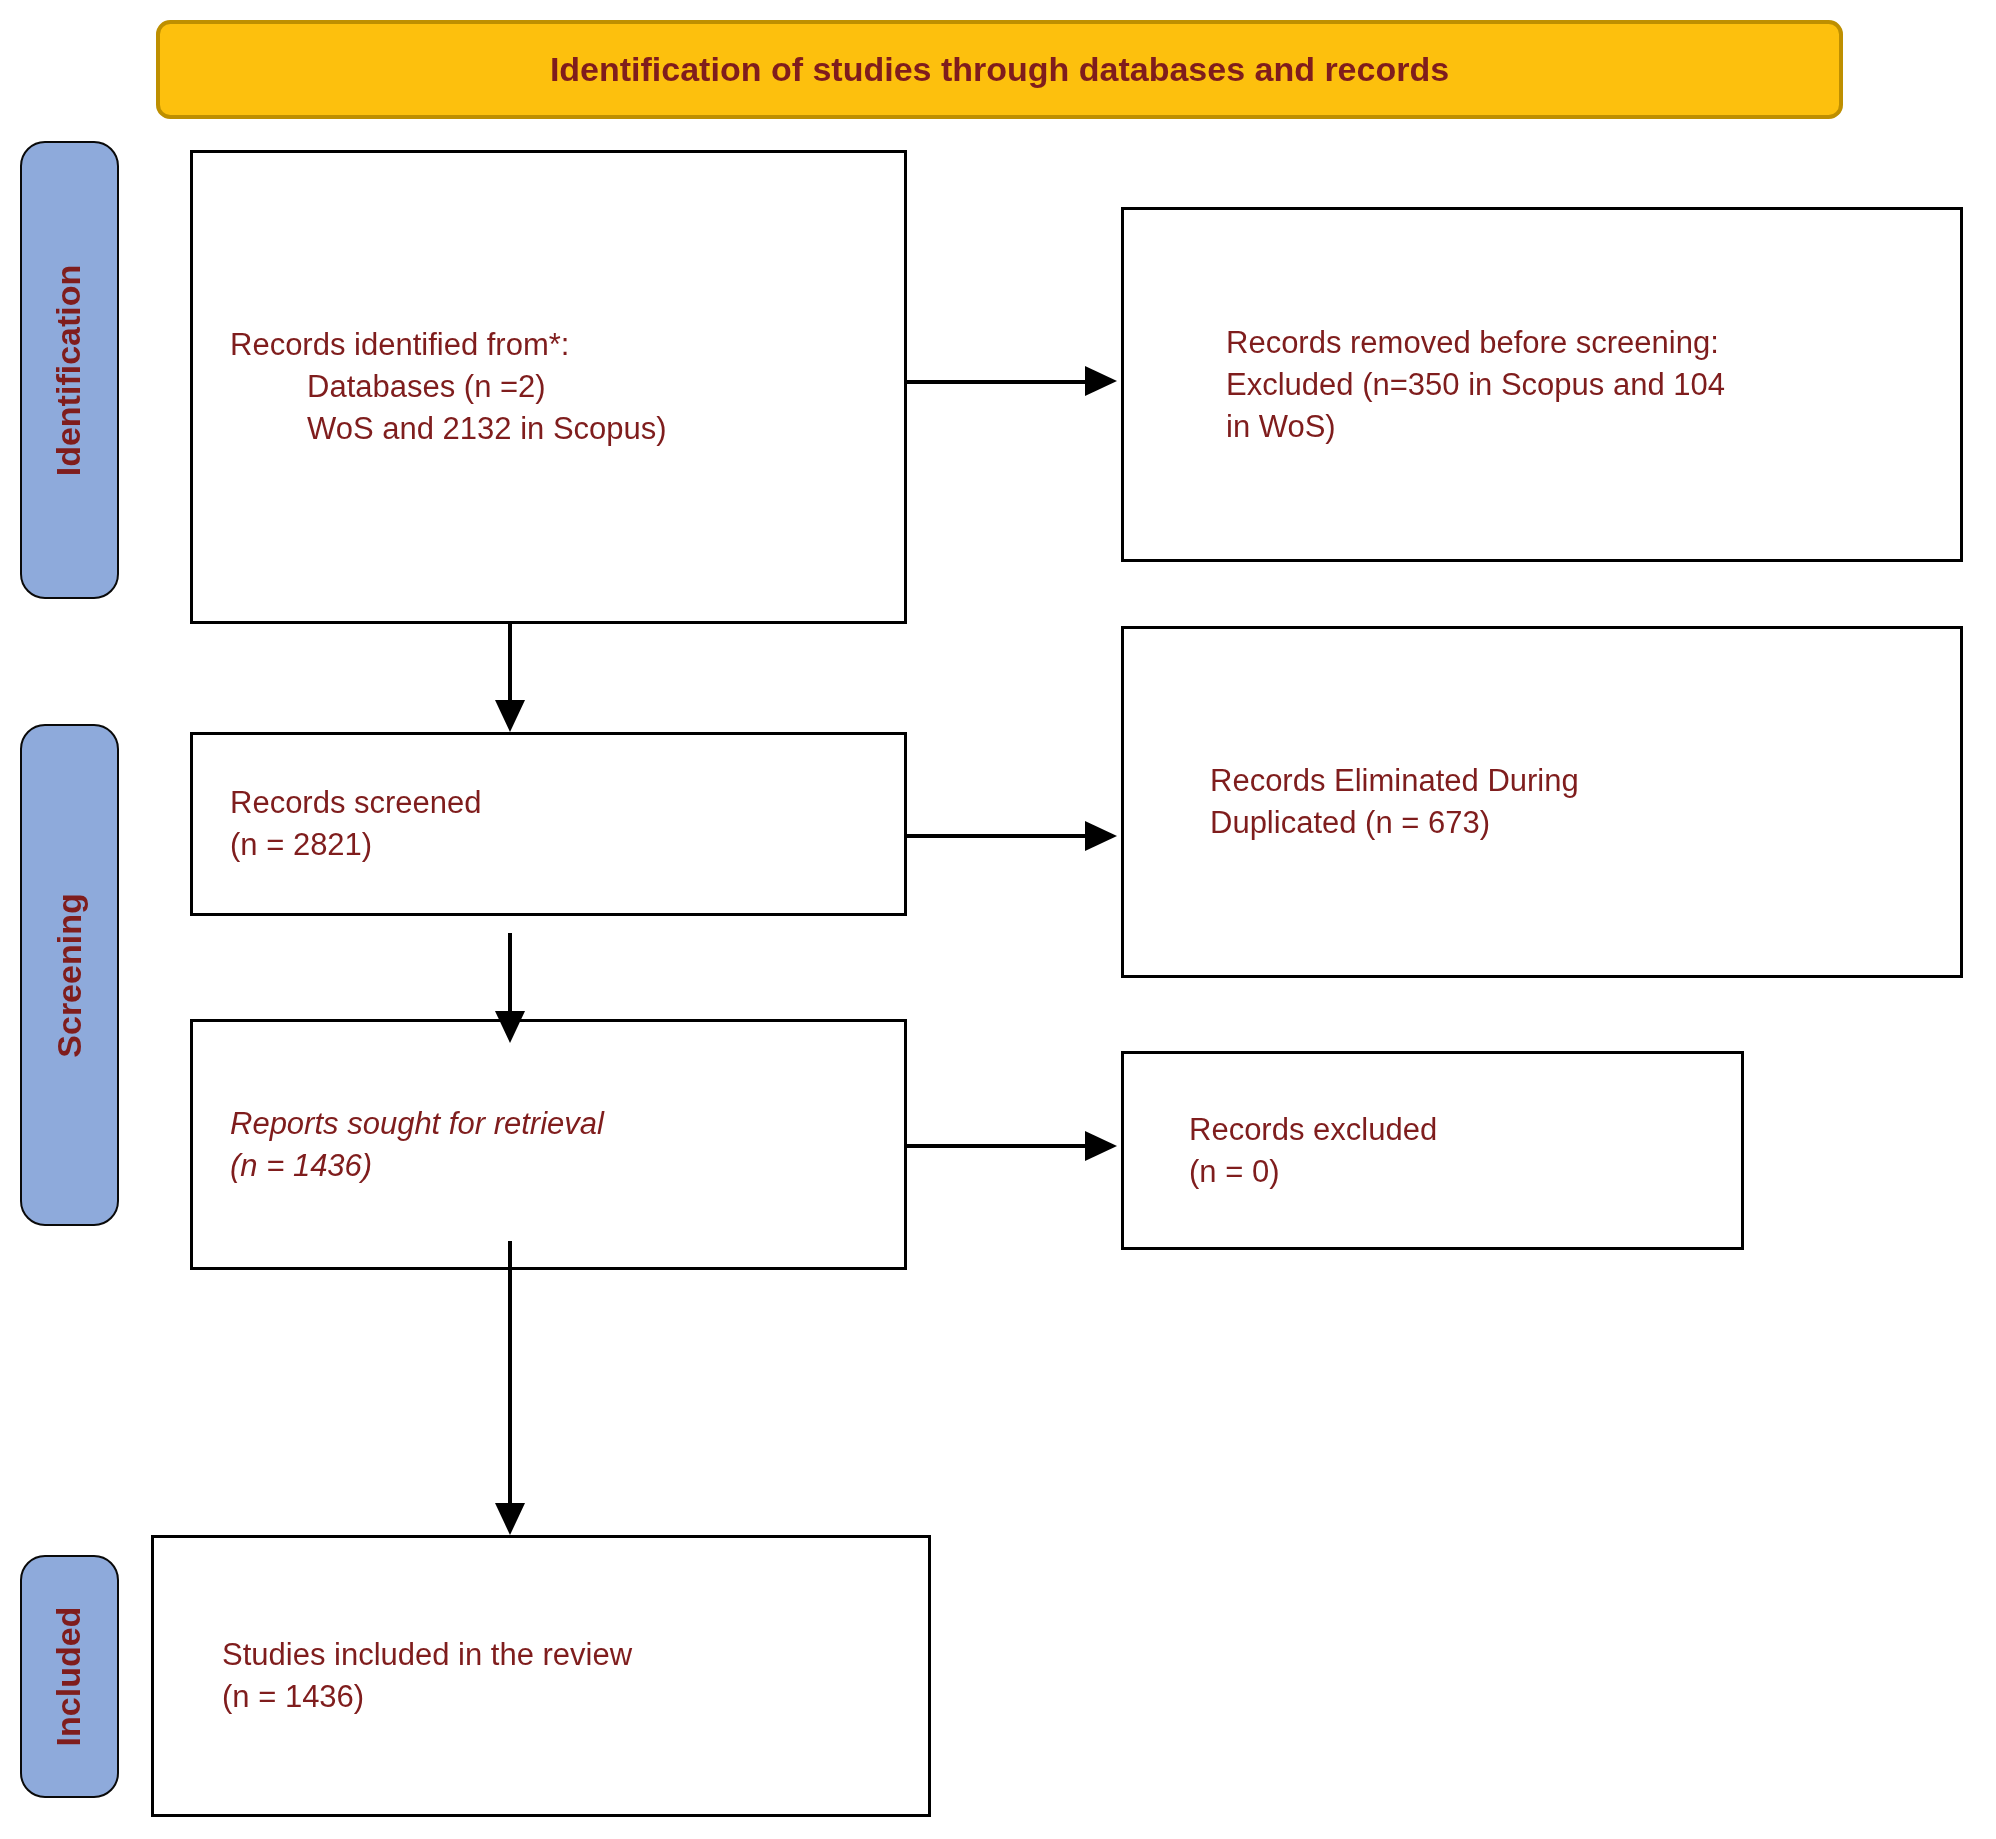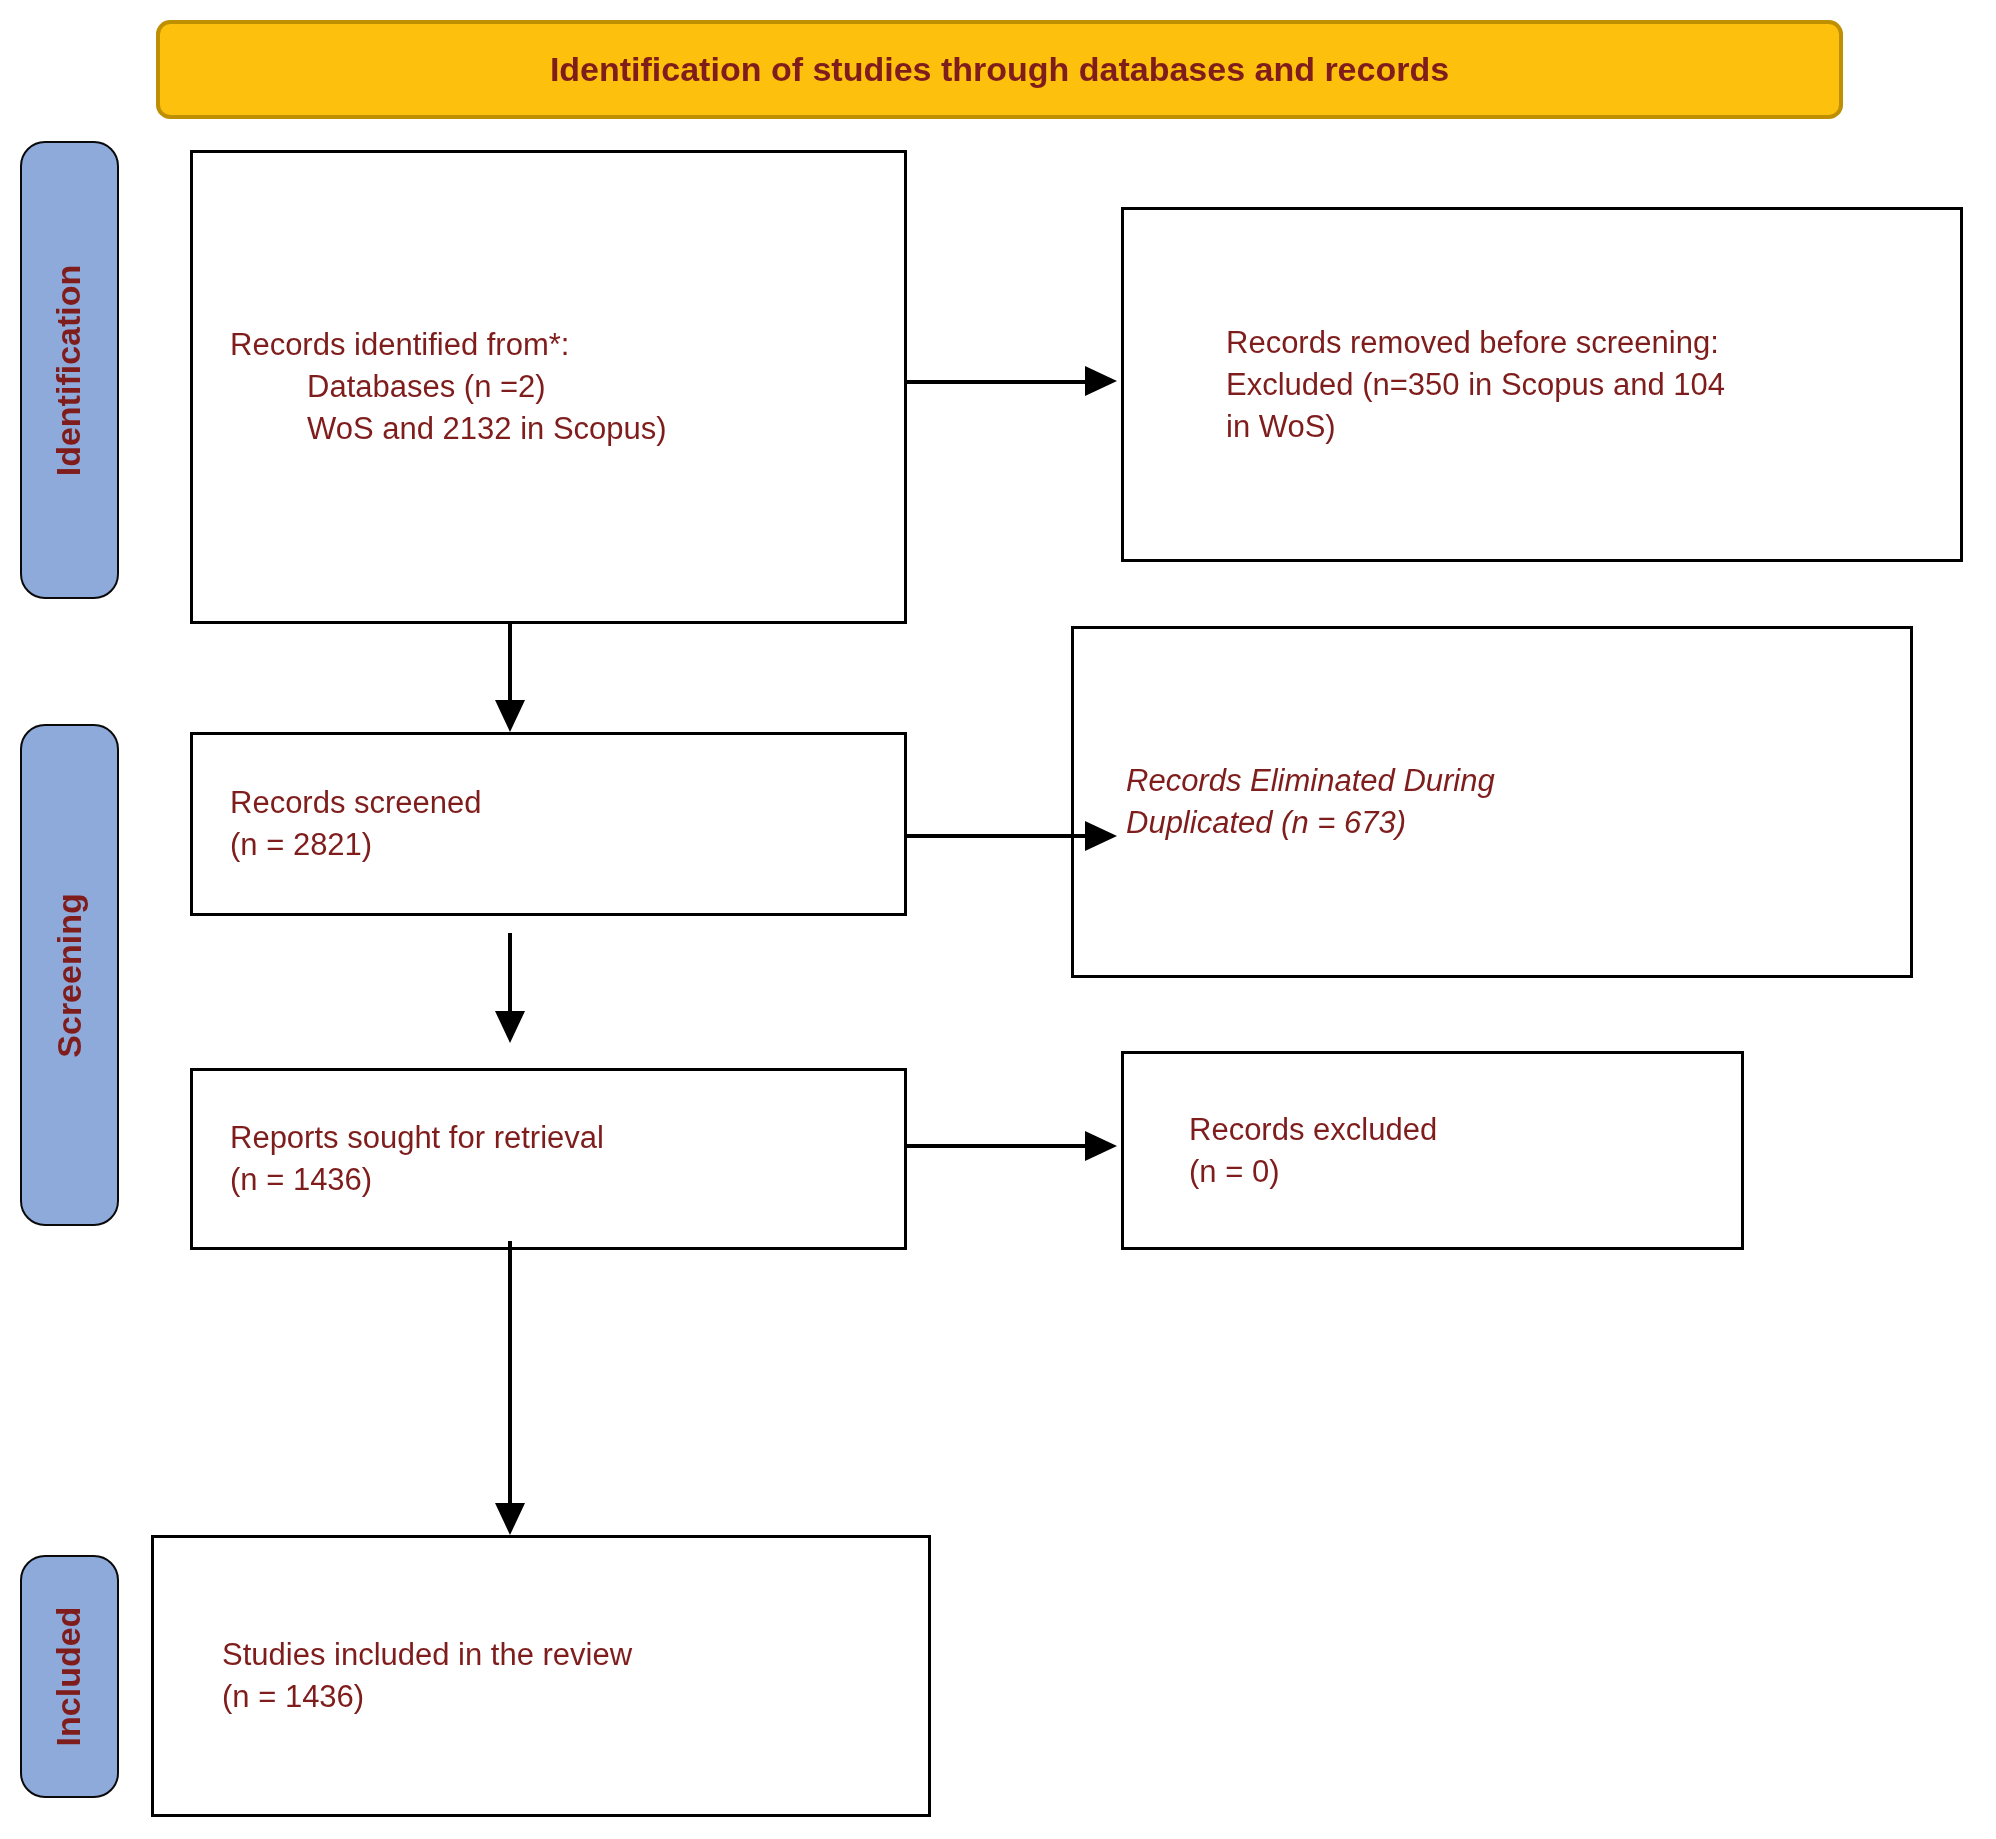--- a/index.html
+++ b/index.html
@@ -50,24 +50,24 @@
     background:#ffffff;
     border:3.6px solid #000000;
     box-sizing:border-box;
     display:flex; flex-direction:column; justify-content:center;
     font-size:31px; line-height:42px;
   }
   .flow-box .line{ white-space:nowrap; }
   .box-a{ left:190px; top:150px;  width:717px; height:474px; padding-left:37px; }
   .box-a .indent{ padding-left:77px; }
   .box-b{ left:190px; top:732px;  width:717px; height:184px; padding-left:37px; }
-  .box-c{ left:190px; top:1068px; width:717px; height:182px; padding-left:37px; }
+  .box-c{ left:190px; top:1019px; width:717px; height:251px; padding-left:37px;font-style:italic; }
   .box-d{ left:151px; top:1535px; width:780px; height:282px; padding-left:68px; }
   .box-r1{ left:1121px; top:207px;  width:842px; height:355px; padding-left:102px; }
-  .box-r2{ left:1071px; top:626px;  width:842px; height:352px; padding-left:52px;font-style:italic; }
+  .box-r2{ left:1121px; top:626px;  width:842px; height:352px; padding-left:86px; }
   .box-r3{ left:1121px; top:1051px; width:623px; height:199px; padding-left:65px; }
   
   .vline{ position:absolute; width:3.6px; background:#000; }
   .hline{ position:absolute; height:3.6px; background:#000; }
   .head-down{
     position:absolute; width:0; height:0;
     border-left:15px solid transparent;
     border-right:15px solid transparent;
     border-top:32px solid #000;
   }

